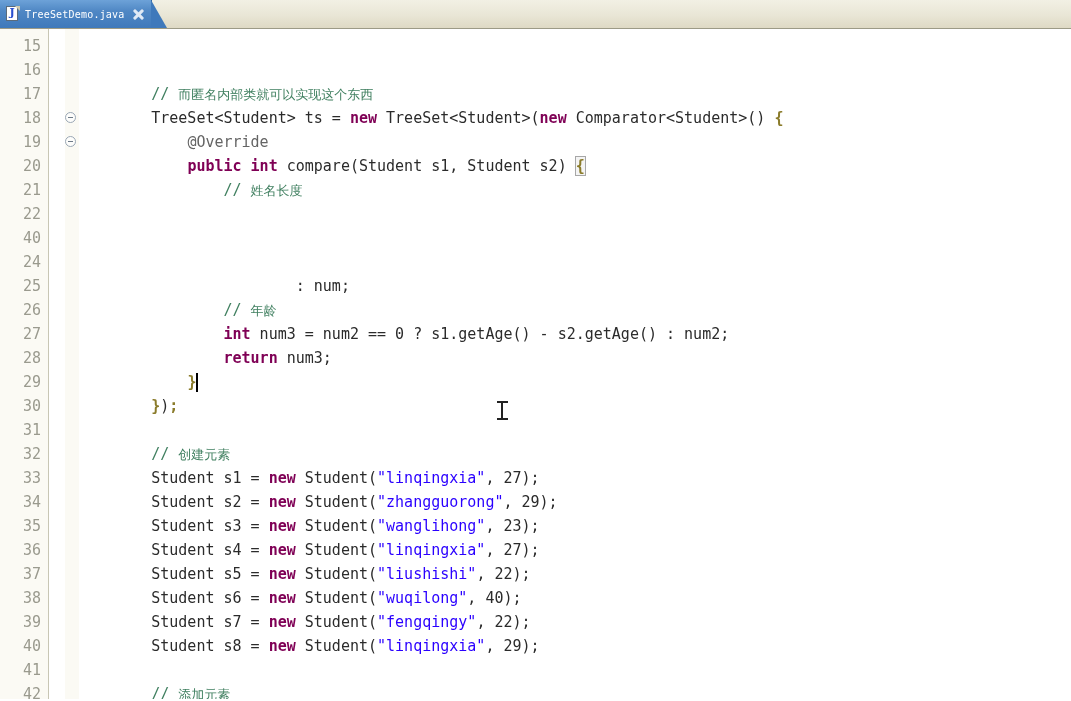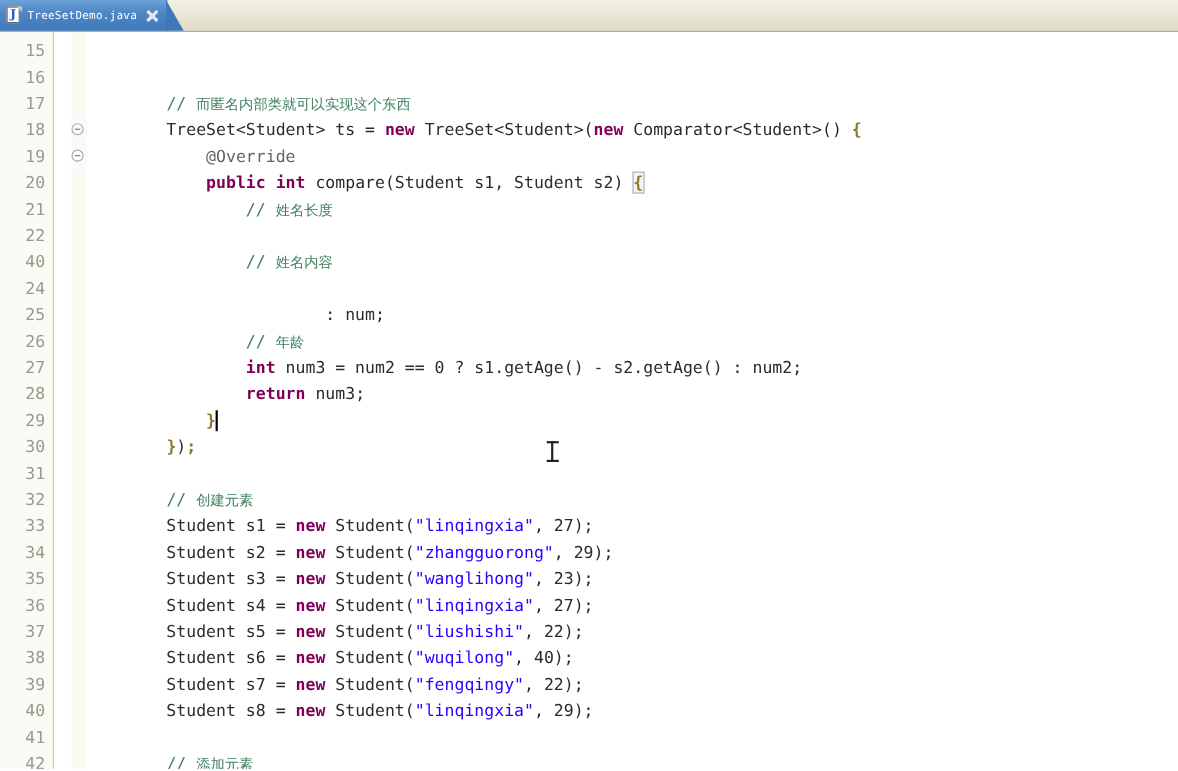--- a/index.html
+++ b/index.html
@@ -301,21 +301,20 @@
         <div class="foldmark" style="top: 107px;"></div>
       </div>
     <div class="hl-row" style="top: 341px; left: 80px; right: 0px;"></div>
       <div class="code-area" id="code-area">
         <div class="code" style="top: 5px;"></div>
         <div class="code" style="top: 53px;"><span class="t-pln">        </span><span class="t-cmt">// </span><span class="t-cjk">而匿名内部类就可以实现这个东西</span></div>
         <div class="code" style="top: 77px;"><span class="t-pln">        TreeSet&lt;Student&gt; ts = </span><span class="t-kw">new</span><span class="t-pln"> TreeSet&lt;Student&gt;(</span><span class="t-kw">new</span><span class="t-pln"> Comparator&lt;Student&gt;() </span><span class="t-brc">{</span></div>
         <div class="code" style="top: 101px;"><span class="t-pln">            </span><span class="t-ann">@Override</span></div>
         <div class="code" style="top: 125px;"><span class="t-pln">            </span><span class="t-kw">public int</span><span class="t-pln"> compare(Student s1, Student s2) </span><span class="t-brc brace-box">{</span></div>
         <div class="code" style="top: 149px;"><span class="t-pln">                </span><span class="t-cmt">// </span><span class="t-cjk">姓名长度</span></div>
-        <div class="code" style="top: 197px;"><span class="t-pln">                </span><span class="t-cmt">// </span><span class="t-cjk">姓名内容</span></div>
         <div class="code" style="top: 245px;"><span class="t-pln">                        : num;</span></div>
         <div class="code" style="top: 269px;"><span class="t-pln">                </span><span class="t-cmt">// </span><span class="t-cjk">年龄</span></div>
         <div class="code" style="top: 293px;"><span class="t-pln">                </span><span class="t-kw">int</span><span class="t-pln"> num3 = num2 == 0 ? s1.getAge() - s2.getAge() : num2;</span></div>
         <div class="code" style="top: 317px;"><span class="t-pln">                </span><span class="t-kw">return</span><span class="t-pln"> num3;</span></div>
         <div class="code" style="top: 341px;"><span class="t-pln">            </span><span class="t-brc">}</span></div>
         <div class="caret" style="top: 344px; left: 117.26px;"></div>
         <div class="code" style="top: 365px;"><span class="t-pln">        </span><span class="t-brc">}</span><span class="t-pln">)</span><span class="t-brc">;</span></div>
         <div class="code" style="top: 389px;"></div>
         <div class="code" style="top: 413px;"><span class="t-pln">        </span><span class="t-cmt">// </span><span class="t-cjk">创建元素</span></div>
         <div class="code" style="top: 437px;"><span class="t-pln">        Student s1 = </span><span class="t-kw">new</span><span class="t-pln"> Student(</span><span class="t-str">"linqingxia"</span><span class="t-pln">, 27);</span></div>

